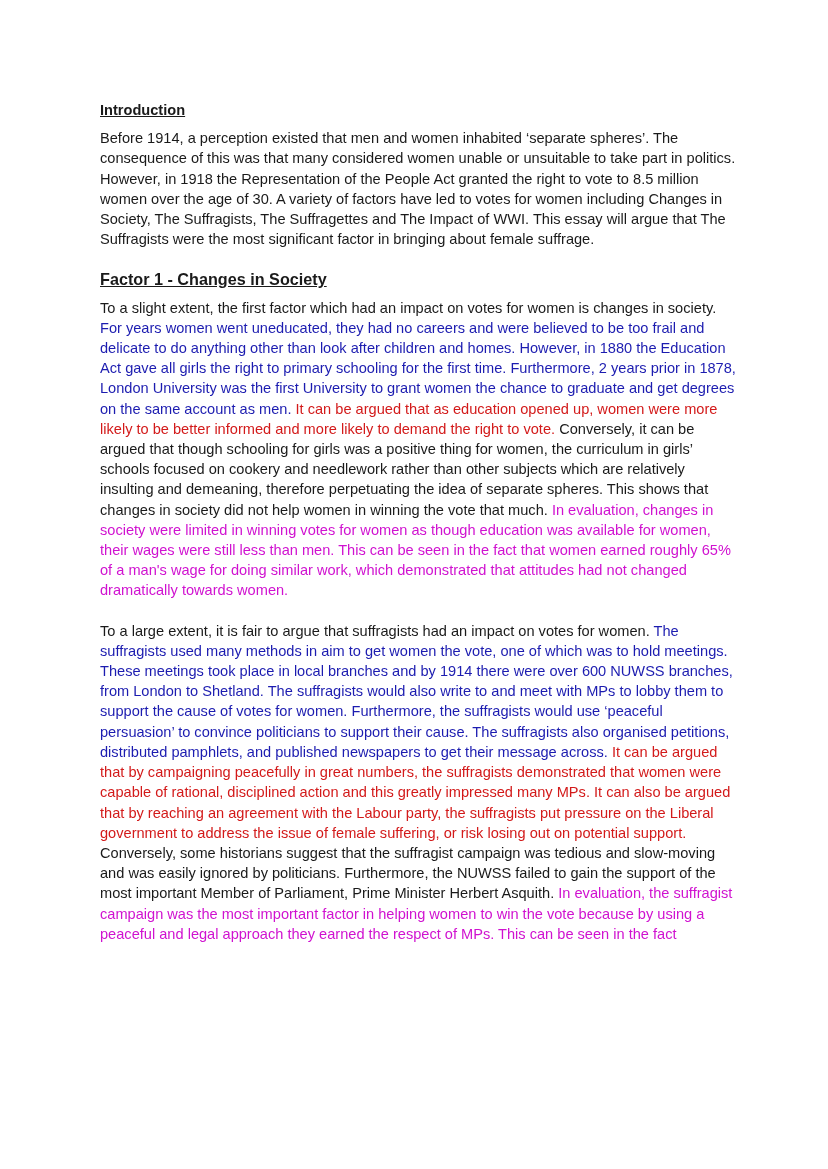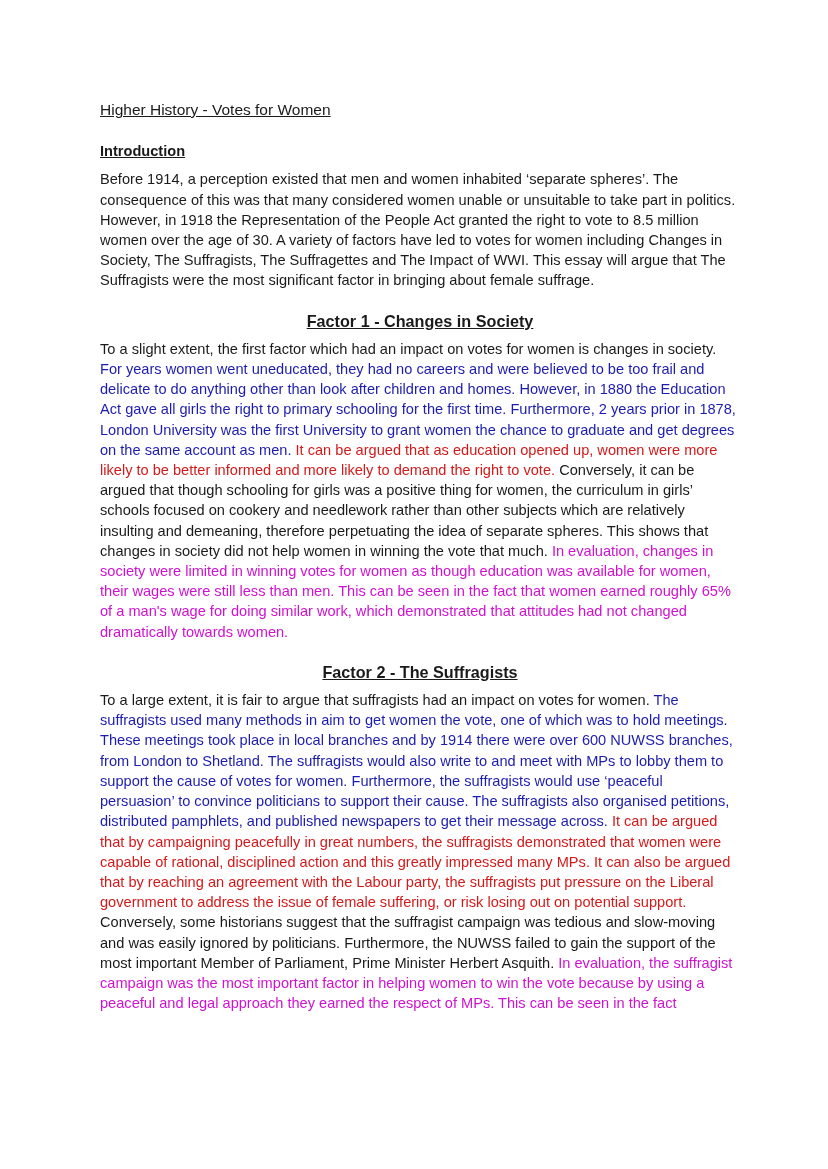--- a/index.html
+++ b/index.html
@@ -4,42 +4,40 @@
 <style>
   html, body { margin: 0; padding: 0; background: #ffffff; }
   body { width: 828px; height: 1169px; position: relative; overflow: hidden; }
   .page {
     position: absolute; left: 100px; top: 100px; width: 640px;
     font-family: "Liberation Sans", sans-serif;
     font-size: 14.6px; line-height: 20.2px; color: #1a1a1a;
   }
   .title { font-size: 15.5px; text-decoration: underline; margin: 0 0 21px 0; font-weight: normal; }
   .heading { font-size: 14.6px; text-decoration: underline; margin: 0; font-weight: bold; }
-  .heading.big { font-size: 16.2px; text-align: center; }
+  .heading.big { font-size: 16.2px; }
   p { margin: 8px 0 20px 0; }
   .c-black { color: #1a1a1a; }
   .c-blue { color: #1c1cb0; }
   .c-red { color: #d31a1a; }
   .c-magenta { color: #d012d0; }
 </style>
 </head>
 <body>
 
 <div class="page">
-  <h1 class="title">Higher History - Votes for Women</h1>
 
   <section>
     <h2 class="heading">Introduction</h2>
     <p>
       <span class="c-black" style="color: rgb(26, 26, 26);">Before 1914, a perception existed that men and women inhabited ‘separate spheres’. The consequence of this was that many considered women unable or unsuitable to take part in politics. However, in 1918 the Representation of the People Act granted the right to vote to 8.5 million women over the age of 30. A variety of factors have led to votes for women including Changes in Society, The Suffragists, The Suffragettes and The Impact of WWI. This essay will argue that The Suffragists were the most significant factor in bringing about female suffrage.</span>
     </p>
   </section>
 
   <section>
     <h2 class="heading big">Factor 1 - Changes in Society</h2>
     <p><span class="c-black" style="color: rgb(26, 26, 26);">To a slight extent, the first factor which had an impact on votes for women is changes in society. </span><span class="c-blue" style="color: rgb(28, 28, 176);">For years women went uneducated, they had no careers and were believed to be too frail and delicate to do anything other than look after children and homes. However, in 1880 the Education Act gave all girls the right to primary schooling for the first time. Furthermore, 2 years prior in 1878, London University was the first University to grant women the chance to graduate and get degrees on the same account as men. </span><span class="c-red" style="color: rgb(211, 26, 26);">It can be argued that as education opened up, women were more likely to be better informed and more likely to demand the right to vote. </span><span class="c-black" style="color: rgb(26, 26, 26);">Conversely, it can be argued that though schooling for girls was a positive thing for women, the curriculum in girls’ schools focused on cookery and needlework rather than other subjects which are relatively insulting and demeaning, therefore perpetuating the idea of separate spheres. This shows that changes in society did not help women in winning the vote that much. </span><span class="c-magenta" style="color: rgb(208, 18, 208);">In evaluation, changes in society were limited in winning votes for women as though education was available for women, their wages were still less than men. This can be seen in the fact that women earned roughly 65% of a man's wage for doing similar work, which demonstrated that attitudes had not changed dramatically towards women.</span></p>
   </section>
 
   <section>
-    <h2 class="heading big">Factor 2 - The Suffragists</h2>
     <p><span class="c-black" style="color: rgb(26, 26, 26);">To a large extent, it is fair to argue that suffragists had an impact on votes for women. </span><span class="c-blue" style="color: rgb(28, 28, 176);">The suffragists used many methods in aim to get women the vote, one of which was to hold meetings. These meetings took place in local branches and by 1914 there were over 600 NUWSS branches, from London to Shetland. The suffragists would also write to and meet with MPs to lobby them to support the cause of votes for women. Furthermore, the suffragists would use ‘peaceful persuasion’ to convince politicians to support their cause. The suffragists also organised petitions, distributed pamphlets, and published newspapers to get their message across. </span><span class="c-red" style="color: rgb(211, 26, 26);">It can be argued that by campaigning peacefully in great numbers, the suffragists demonstrated that women were capable of rational, disciplined action and this greatly impressed many MPs. It can also be argued that by reaching an agreement with the Labour party, the suffragists put pressure on the Liberal government to address the issue of female suffering, or risk losing out on potential support. </span><span class="c-black" style="color: rgb(26, 26, 26);">Conversely, some historians suggest that the suffragist campaign was tedious and slow-moving and was easily ignored by politicians. Furthermore, the NUWSS failed to gain the support of the most important Member of Parliament, Prime Minister Herbert Asquith. </span><span class="c-magenta" style="color: rgb(208, 18, 208);">In evaluation, the suffragist campaign was the most important factor in helping women to win the vote because by using a peaceful and legal approach they earned the respect of MPs. This can be seen in the fact</span></p>
   </section>
 </div>
 
 </body></html>

